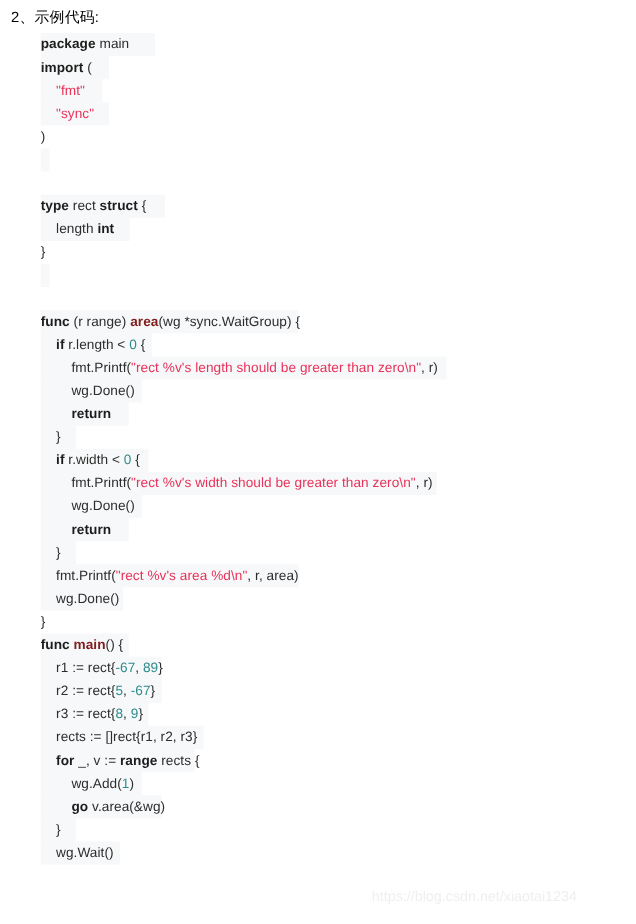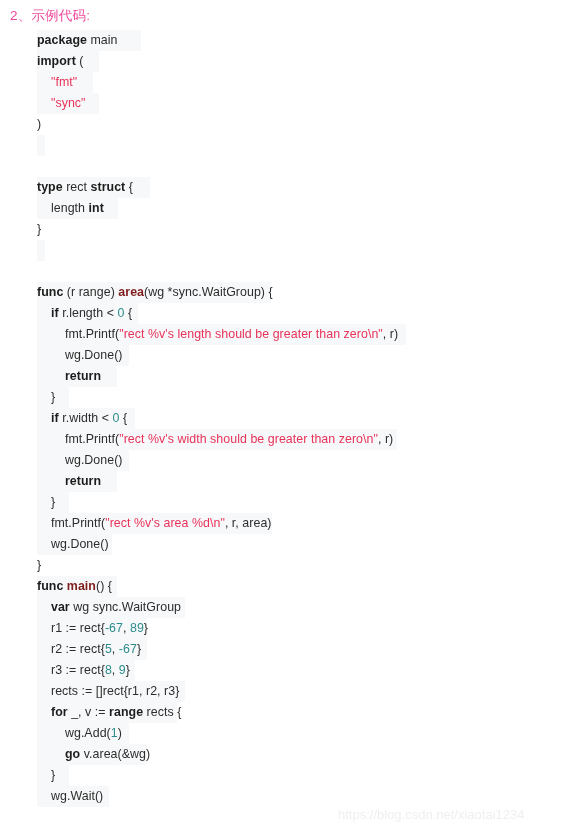--- a/index.html
+++ b/index.html
@@ -21,21 +21,21 @@
     position: absolute;
     inset: 0;
   }
 
   .doc-heading {
     position: absolute;
     left: 10px;
     top: 6px;
     font-size: 13.5px;
     line-height: 20px;
-    color: #ec4899;
+    color: #000000;
     letter-spacing: 0.2px;
     white-space: pre;
     text-align: center;
   }
 
   .code-block {
     position: absolute;
     left: 37px;
     top: 30px;
     width: 520px;
@@ -114,21 +114,20 @@
       <div class="code-line shade" style="--shw: 32px;"><span class="ln-text"><span class="punc">    }</span></span></div>
       <div class="code-line shade" style="--shw: 98px;"><span class="ln-text"><span class="pln">    </span><span class="kw">if</span><span class="pln"> r.width &lt; </span><span class="num">0</span><span class="punc"> {</span></span></div>
       <div class="code-line shade" style="--shw: 360px;"><span class="ln-text"><span class="pln">        fmt.Printf(</span><span class="str">"rect %v's width should be greater than zero\n"</span><span class="pln">, r)</span></span></div>
       <div class="code-line shade" style="--shw: 92px;"><span class="ln-text"><span class="pln">        wg.Done()</span></span></div>
       <div class="code-line shade" style="--shw: 80px;"><span class="ln-text"><span class="pln">        </span><span class="kw">return</span></span></div>
       <div class="code-line shade" style="--shw: 32px;"><span class="ln-text"><span class="punc">    }</span></span></div>
       <div class="code-line shade" style="--shw: 235px;"><span class="ln-text"><span class="pln">    fmt.Printf(</span><span class="str">"rect %v's area %d\n"</span><span class="pln">, r, area)</span></span></div>
       <div class="code-line shade" style="--shw: 75px;"><span class="ln-text"><span class="pln">    wg.Done()</span></span></div>
       <div class="code-line" style="--shw: 0px;"><span class="ln-text"><span class="punc">}</span></span></div>
       <div class="code-line shade" style="--shw: 80px;"><span class="ln-text"><span class="kw">func</span><span class="pln"> </span><span class="fn">main</span><span class="punc">() {</span></span></div>
-      <div class="code-line shade" style="--shw: 148px;"><span class="ln-text"><span class="pln">    </span><span class="kw">var</span><span class="pln"> wg sync.WaitGroup</span></span></div>
       <div class="code-line shade" style="--shw: 110px;"><span class="ln-text"><span class="pln">    r1 := rect{</span><span class="num">-67</span><span class="pln">, </span><span class="num">89</span><span class="punc">}</span></span></div>
       <div class="code-line shade" style="--shw: 110px;"><span class="ln-text"><span class="pln">    r2 := rect{</span><span class="num">5</span><span class="pln">, </span><span class="num">-67</span><span class="punc">}</span></span></div>
       <div class="code-line shade" style="--shw: 98px;"><span class="ln-text"><span class="pln">    r3 := rect{</span><span class="num">8</span><span class="pln">, </span><span class="num">9</span><span class="punc">}</span></span></div>
       <div class="code-line shade" style="--shw: 148px;"><span class="ln-text"><span class="pln">    rects := []rect{r1, r2, r3}</span></span></div>
       <div class="code-line shade" style="--shw: 140px;"><span class="ln-text"><span class="pln">    </span><span class="kw">for</span><span class="pln"> _, v := </span><span class="kw">range</span><span class="pln"> rects {</span></span></div>
       <div class="code-line shade" style="--shw: 92px;"><span class="ln-text"><span class="pln">        wg.Add(</span><span class="num">1</span><span class="punc">)</span></span></div>
       <div class="code-line shade" style="--shw: 110px;"><span class="ln-text"><span class="pln">        </span><span class="kw">go</span><span class="pln"> v.area(&amp;wg)</span></span></div>
       <div class="code-line shade" style="--shw: 32px;"><span class="ln-text"><span class="punc">    }</span></span></div>
       <div class="code-line shade" style="--shw: 72px;"><span class="ln-text"><span class="pln">    wg.Wait()</span></span></div>
     </div>

